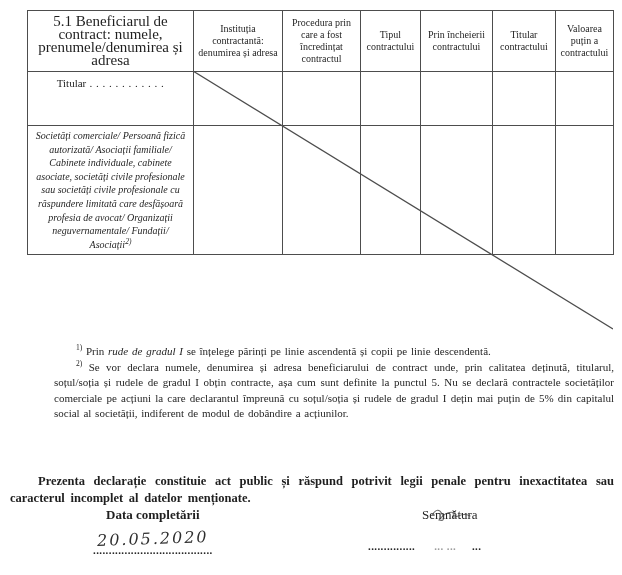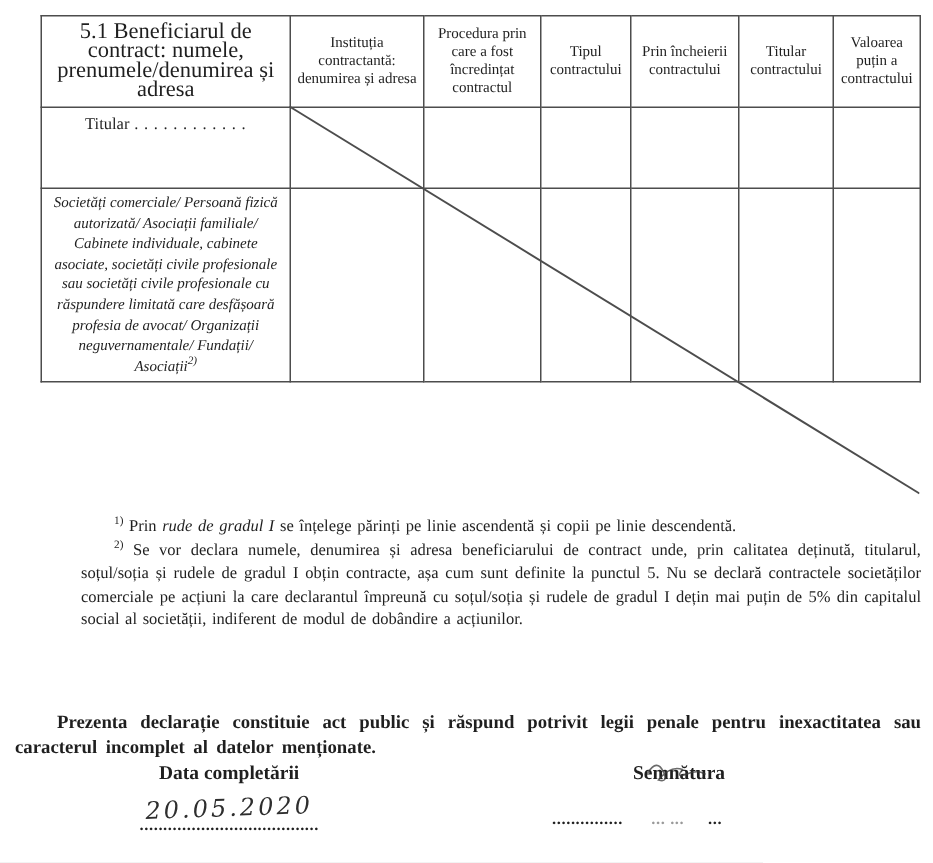--- a/index.html
+++ b/index.html
@@ -70,21 +70,21 @@
     text-indent: 28px; word-spacing: 2.5px; margin-top: 23px;
   }
 
   
   .date-label {
     position: absolute; left: 106px; top: 507px;
     font-weight: bold; font-size: 13px;
   }
   .sig-label {
     position: absolute; left: 422px; top: 507px;
-    font-weight: bold; font-size: 13px;
+    font-weight: normal; font-size: 13px;
   }
   .sig-scribble {
     position: absolute; left: 430px; top: 504px;
     width: 70px; height: 20px; pointer-events: none; opacity: .75;
   }
   .date-value {
     position: absolute; left: 97px; top: 529px;
     font-family: "DejaVu Serif", serif;
     font-style: italic; font-size: 16px;
     letter-spacing: 2px; color: #2e2e2e;

